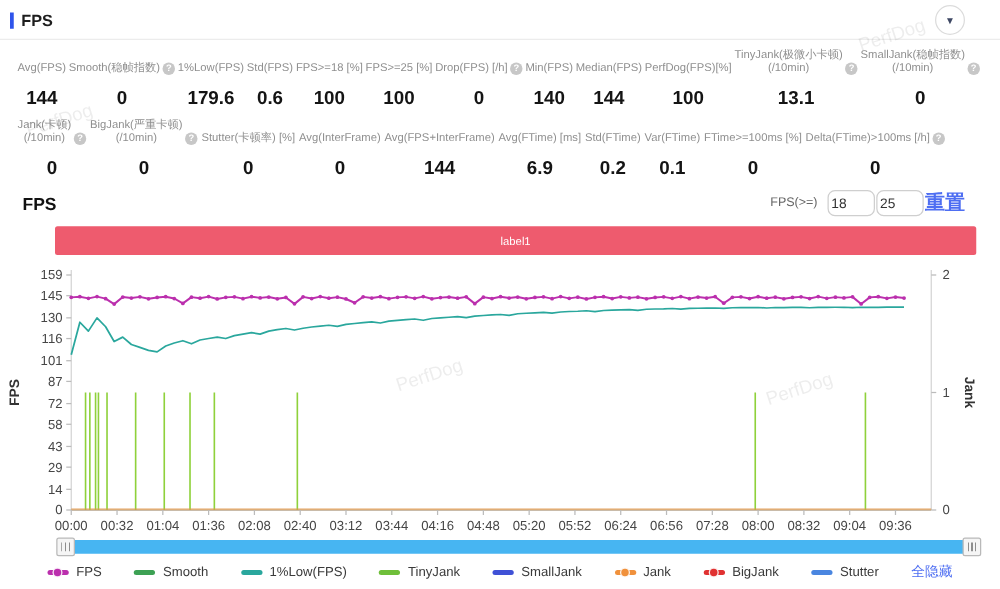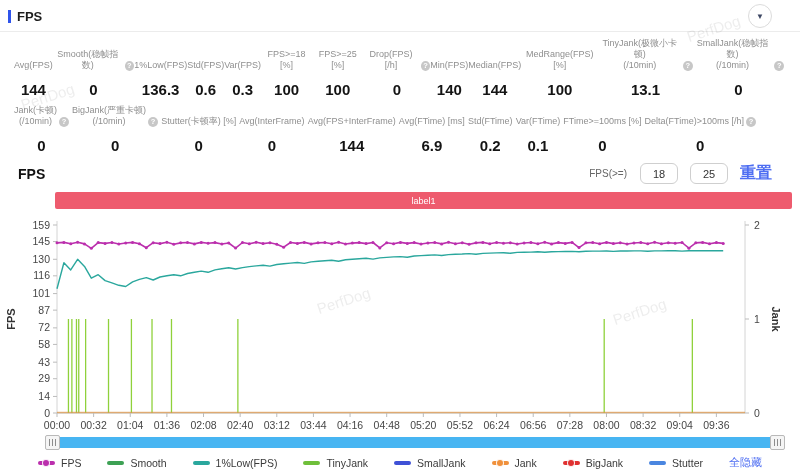--- a/index.html
+++ b/index.html
@@ -16,26 +16,26 @@
   .stats.r2{padding-right:44px;}
   .stat{display:flex;flex-direction:column;align-items:center;}
   .stat-label{font-size:9px;color:#8f8f8f;text-align:center;white-space:pre-line;line-height:11px;
     min-height:22px;display:flex;align-items:flex-end;justify-content:center;}
   .stat-value{font-size:15px;font-weight:bold;color:#141414;margin-top:10px;line-height:18px;}
   .help{display:inline-block;width:10px;height:10px;border-radius:50%;background:#c7c7c7;color:#fff;
     font-size:7.5px;line-height:10px;text-align:center;margin-left:2px;font-weight:bold;}
   
   .sec{display:flex;align-items:center;padding:8px 28px 4px 18px;}
   .sec-title{font-size:14px;font-weight:bold;color:#111;flex:1;}
-  .fps-ge-label{font-size:10px;color:#666;margin-right:13px;}
-  .fps-input{width:32px;height:17px;border:1px solid #cfcfcf;border-radius:6px;text-align:center;
-    font-size:11px;color:#333;margin-right:12px;font-family:"Liberation Sans",sans-serif;}
+  .fps-ge-label{font-size:10px;color:#666;margin-right:8px;}
+  .fps-input{width:32px;height:17px;border:1px solid #cfcfcf;border-radius:6px;text-align:left;
+    font-size:11px;color:#333;margin-right:1px;font-family:"Liberation Sans",sans-serif;}
   .reset-link{font-size:16px;color:#4e6ef2;font-weight:bold;cursor:pointer;}
   
-  .banner{margin:4px 0 0 55px;width:737px;height:17px;background:#ee5b6e;border-radius:2px;
+  .banner{margin:4px 0 0 44px;width:737px;height:23px;background:#ee5b6e;border-radius:2px;
     display:flex;align-items:center;justify-content:center;}
   .banner span{color:#fff;font-size:9px;}
   
   .chart-wrap{position:relative;width:800px;height:224px;}
   
   .dz{position:relative;margin:2px 0 0 45px;width:740px;height:15px;}
   .dz-track{position:absolute;left:7px;right:7px;top:2px;height:11px;background:#47b5f2;border-radius:2px;}
   .dz-handle{position:absolute;top:0;width:15px;height:15px;background:#f5f5f5;border:1px solid #b9b9b9;
     border-radius:2px;box-sizing:border-box;display:flex;align-items:center;justify-content:center;}
   .dz-handle .grip{width:7px;height:7px;background:repeating-linear-gradient(90deg,#8d8d8d 0 1px,transparent 1px 3px);}
@@ -68,52 +68,48 @@
     <div class="stat">
       <div class="stat-label"><span>Avg(FPS)</span></div>
       <div class="stat-value">144</div>
     </div>
     <div class="stat">
       <div class="stat-label"><span>Smooth(稳帧指数)</span><span class="help">?</span></div>
       <div class="stat-value">0</div>
     </div>
     <div class="stat">
       <div class="stat-label"><span>1%Low(FPS)</span></div>
-      <div class="stat-value">136.3</div>
+      <div class="stat-value">179.6</div>
     </div>
     <div class="stat">
       <div class="stat-label"><span>Std(FPS)</span></div>
       <div class="stat-value">0.6</div>
     </div>
     <div class="stat">
-      <div class="stat-label"><span>Var(FPS)</span></div>
-      <div class="stat-value">0.3</div>
-    </div>
-    <div class="stat">
       <div class="stat-label"><span>FPS&gt;=18 [%]</span></div>
       <div class="stat-value">100</div>
     </div>
     <div class="stat">
       <div class="stat-label"><span>FPS&gt;=25 [%]</span></div>
       <div class="stat-value">100</div>
     </div>
     <div class="stat">
       <div class="stat-label"><span>Drop(FPS) [/h]</span><span class="help">?</span></div>
       <div class="stat-value">0</div>
     </div>
     <div class="stat">
       <div class="stat-label"><span>Min(FPS)</span></div>
       <div class="stat-value">140</div>
     </div>
     <div class="stat">
       <div class="stat-label"><span>Median(FPS)</span></div>
       <div class="stat-value">144</div>
     </div>
     <div class="stat">
-      <div class="stat-label"><span>MedRange(FPS)[%]</span></div>
+      <div class="stat-label"><span>PerfDog(FPS)[%]</span></div>
       <div class="stat-value">100</div>
     </div>
     <div class="stat">
       <div class="stat-label"><span>TinyJank(极微小卡顿)
 (/10min)</span><span class="help">?</span></div>
       <div class="stat-value">13.1</div>
     </div>
     <div class="stat">
       <div class="stat-label"><span>SmallJank(稳帧指数)
 (/10min)</span><span class="help">?</span></div>

